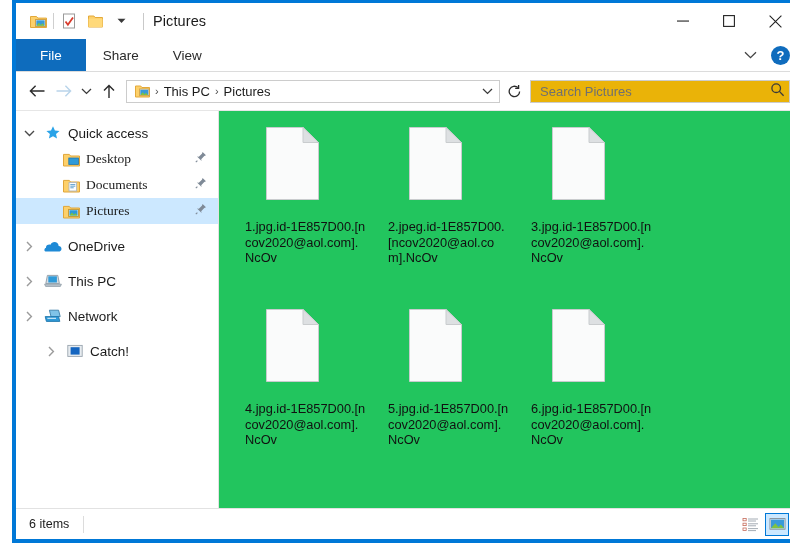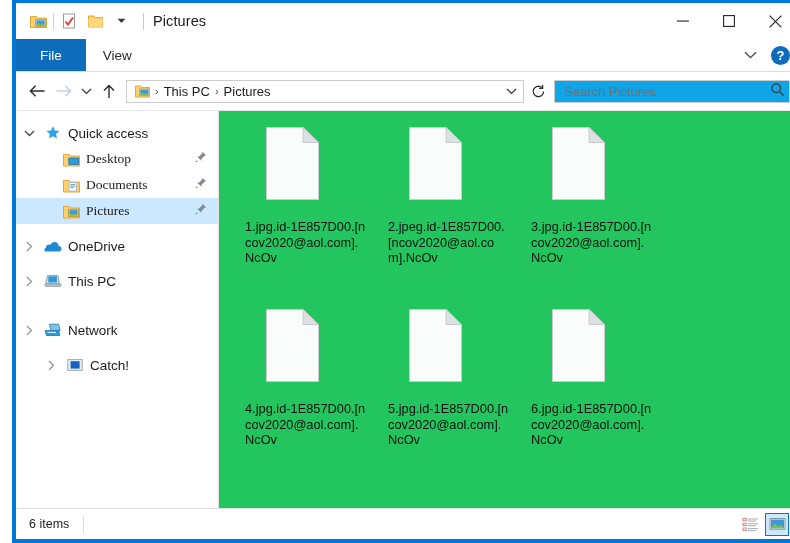--- a/index.html
+++ b/index.html
@@ -60,21 +60,21 @@
   .navbtn.sm{width:20px;}
   #crumbbox{
     flex:1;height:23px;margin-left:4px;border:1px solid #cccccc;background:#fff;
     display:flex;align-items:center;padding:0 2px 0 4px;box-sizing:border-box;
   }
   .crumb{font-size:13px;color:#1b1b1b;padding:0 3px;}
   .crumb-sep{color:#4a4a4a;font-size:11px;padding:0 2px;}
   .crumb-dd{margin-left:auto;width:20px;display:flex;align-items:center;justify-content:center;}
   #refreshbtn{width:24px;height:24px;display:flex;align-items:center;justify-content:center;margin-left:2px;}
   #searchbox{
-    width:236px;height:23px;border:1px solid #cccccc;background:#0ea5e9;margin-left:4px;
+    width:260px;height:23px;border:1px solid #cccccc;background:#eab308;margin-left:4px;
     display:flex;align-items:center;padding:0 4px 0 7px;box-sizing:border-box;
   }
   #searchbox input{
     border:0;outline:0;flex:1;font-size:13px;color:#4a4a4a;
     font-family:"Liberation Sans", sans-serif;background:transparent;
   }
   #searchbox input::placeholder{color:#707070;opacity:1;}
   
   #body{flex:1;display:flex;min-height:0;position:relative;}
   #navpane{
@@ -179,20 +179,21 @@
       <div class="wc">
         <svg width="13" height="13" viewBox="0 0 13 13">
             <path d="M0.6 0.6L12.4 12.4M12.4 0.6L0.6 12.4" stroke="#222" stroke-width="1.1"></path>
           </svg>
       </div>
     </div>
   </div>
 
   <div id="ribbon">
     <div class="tab file">File</div>
+    <div class="tab">Share</div>
     <div class="tab">View</div>
     <div id="ribbon-right">
       <div class="chev-btn">
         <svg width="13" height="8" viewBox="0 0 13 8">
             <path d="M1 1.2L6.5 6.6 12 1.2" stroke="#444" stroke-width="1.3" fill="none"></path>
           </svg>
       </div>
       <div class="help-btn">?</div>
     </div>
   </div>
@@ -373,21 +374,21 @@
         <span class="nav-ico">
           <svg width="18" height="14" viewBox="0 0 18 14">
             <path d="M3.4 1.4h10.4l1.6 8.2H1.8z" fill="#d6dde3" stroke="#8d9aa5" stroke-width="0.9"></path>
             <rect x="4.3" y="2.3" width="8.6" height="6.2" fill="#2f9ad8"></rect>
             <path d="M0.6 10.2h16.8l-1 2.2H1.6z" fill="#b9c3cc" stroke="#8d9aa5" stroke-width="0.8"></path>
           </svg>
         </span>
         <span class="nav-label">This PC</span>
       </div>
 
-      <div class="navitem lvl1" style="margin-top:23px;">
+      <div class="navitem lvl1" style="margin-top:9px;">
         <span class="twisty">
           <svg width="7" height="11" viewBox="0 0 7 11">
               <path d="M1 1l4.4 4.5L1 10" stroke="#9b9b9b" stroke-width="1.4" fill="none"></path>
             </svg>
         </span>
         <span class="nav-ico">
           <svg width="18" height="14" viewBox="0 0 18 14">
             <path d="M5.4 1.2h9.2l1.6 6.4H7z" fill="#7fc3e8" stroke="#3b7ea8" stroke-width="0.9"></path>
             <path d="M1.2 7.6h13.4l1.2 4.8H2.4z" fill="#2f9ad8" stroke="#2076ac" stroke-width="0.9"></path>
             <path d="M3.4 9.3h8.6" stroke="#ffffff" stroke-width="0.9"></path>

